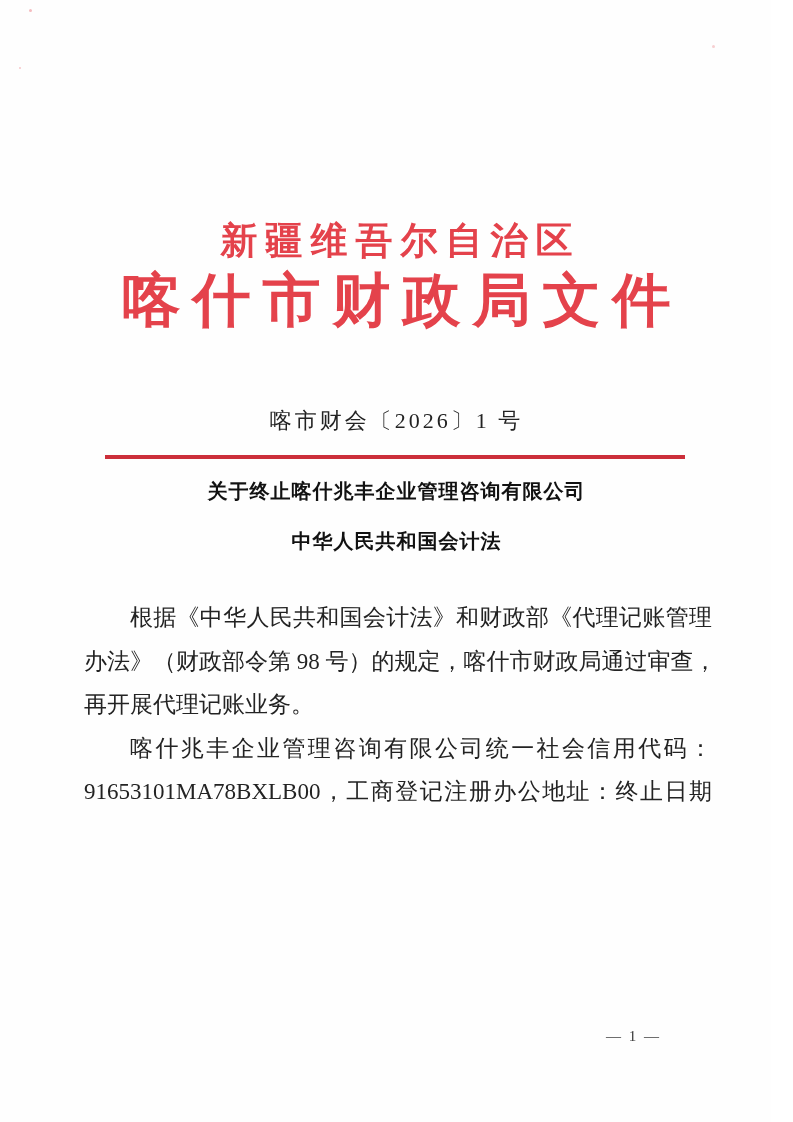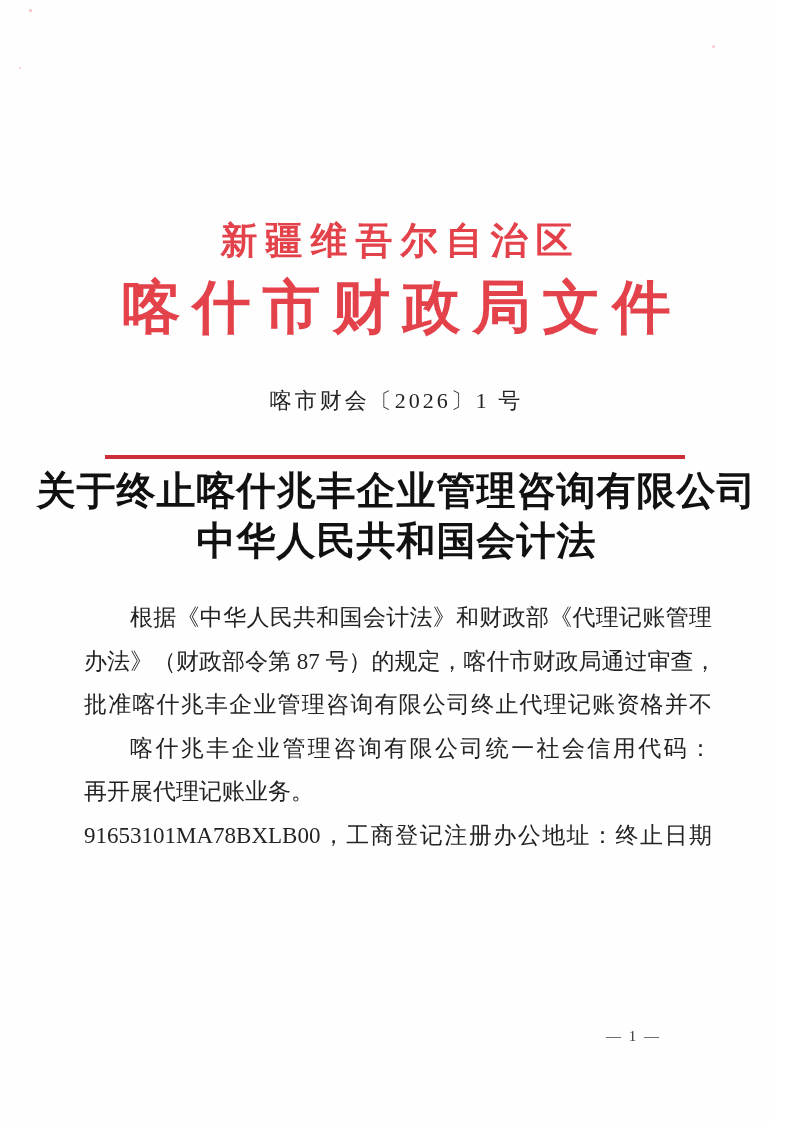--- a/index.html
+++ b/index.html
@@ -27,54 +27,54 @@
     font-size:37px;
     font-weight:bold;
     color:var(--header_red);
     letter-spacing:8px;
     padding-left:8px; 
     box-sizing:border-box;
     font-family:"Liberation Serif", serif;
   }
   .lh-org{
     position:absolute;
-    top:269px; left:0; width:793px;
+    top:262px; left:0; width:793px;
     text-align:center;
     font-size:58px;
     font-weight:bold;
     color:var(--header_red);
     letter-spacing:12px;
     padding-left:12px;
     box-sizing:border-box;
     font-family:"Liberation Serif", serif;
   }
   
   .doc-number{
     position:absolute;
-    top:386px; left:0; width:793px;
+    top:406px; left:0; width:793px;
     text-align:center;
     font-size:22px;
     letter-spacing:3px;
     color:var(--ink);
   }
   
   .red-rule{
     position:absolute;
     top:455px; left:105px;
     width:580px; height:4px;
     background:var(--rule_red);
   }
   
   .doc-title{
     position:absolute;
     top:466px; left:0; width:793px;
     text-align:center;
     color:var(--title_ink);
     font-weight:bold;
-    font-size:39px;
+    font-size:20px;
     line-height:50px;
     letter-spacing:1px;
     font-family:"Liberation Serif", serif;
   }
   
   .body-text{
     position:absolute;
     top:596px; left:84px;
     width:628px;
     font-size:23px;
@@ -125,24 +125,23 @@
 
   <div class="red-rule"></div>
 
   <div class="doc-title">
     <div>关于终止喀什兆丰企业管理咨询有限公司</div>
     <div>中华人民共和国会计法</div>
   </div>
 
   <div class="body-text">
     <div class="line indent">根据《中华人民共和国会计法》和财政部《代理记账管理</div>
-    <div class="line">办法》（财政部令第 87 号）的规定，喀什市财政局通过审查，</div>
-    <div class="line">批准喀什兆丰企业管理咨询有限公司终止代理记账资格并不</div>
+    <div class="line">办法》（财政部令第 98 号）的规定，喀什市财政局通过审查，</div>
+    <div class="line last">再开展代理记账业务。</div>
     <div class="line indent">喀什兆丰企业管理咨询有限公司统一社会信用代码：</div>
-    <div class="line last">再开展代理记账业务。</div>
     <div class="line">91653101MA78BXLB00，工商登记注册办公地址：终止日期</div>
   </div>
 
   <div class="page-number">— 1 —</div>
 
   <div class="speck s1"></div>
   <div class="speck s2"></div>
   <div class="speck s3"></div>
 
 </div>

